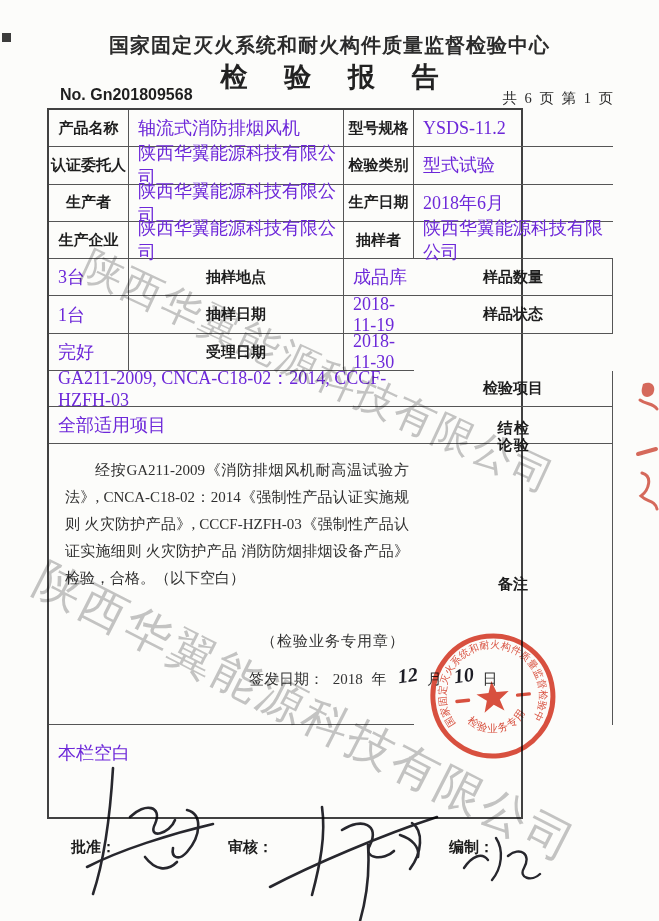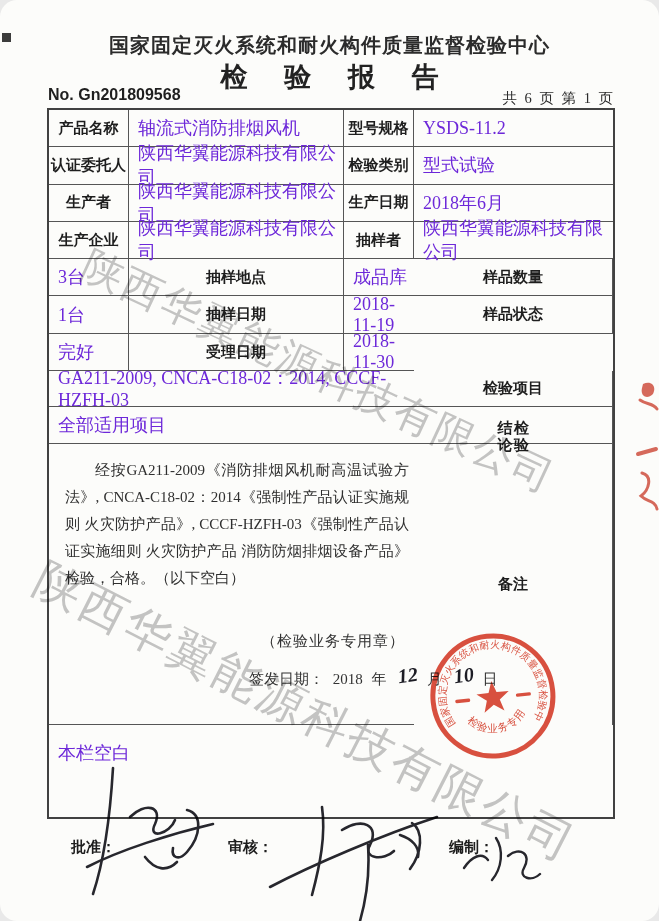--- a/index.html
+++ b/index.html
@@ -1,41 +1,41 @@
 <!DOCTYPE html>
 <html><head>
 <meta charset="utf-8">
 <style>
   * { margin:0; padding:0; box-sizing:border-box; }
   html,body { background:#e9e9e9; }
   body { font-family:"Liberation Serif","DejaVu Serif",serif; }
   .page {
     position:relative; width:659px; height:921px; margin:0 auto;
-    background:#fcfcfa; overflow:hidden; color:#262626;border-radius:17px;
+    background:#fcfcfa; overflow:hidden; color:#262626;
   }
   
   .org-title {
     position:absolute; top:32px; left:0; width:100%;
     text-align:center; font-size:20px; font-weight:700; letter-spacing:1px; color:#2b2b2b;
   }
   .report-title {
     position:absolute; top:59px; left:0; width:100%;
     text-align:center; font-size:27px; font-weight:700; letter-spacing:15px; padding-left:15px; color:#222;
   }
   .report-no {
-    position:absolute; top:86px; left:48px;
+    position:absolute; top:86px; left:60px;
     font-size:16px; font-weight:700; font-family:"Liberation Sans","DejaVu Sans",sans-serif; color:#1f1f1f;
   }
   .page-info {
     position:absolute; top:89px; right:44px;
     font-size:14.5px; color:#2c2c2c; letter-spacing:2px;
   }
   
   .report-table {
-    position:absolute; left:47px; top:108px; width:568px; height:711px;
+    position:absolute; left:47px; top:108px; width:476px; height:711px;
     border:2px solid #414141;
     display:grid;
     grid-template-columns:80px 215px 70px 199px;
     grid-template-rows:repeat(7, 37.3px) 36px 37px 281px 94px;
     background:transparent;
   }
   .cell { border-right:1.5px solid #555; border-bottom:1.5px solid #555; position:relative; }
   .cell.last-col { border-right:none; }
   .cell.last-row { border-bottom:none; }
   .lab {

